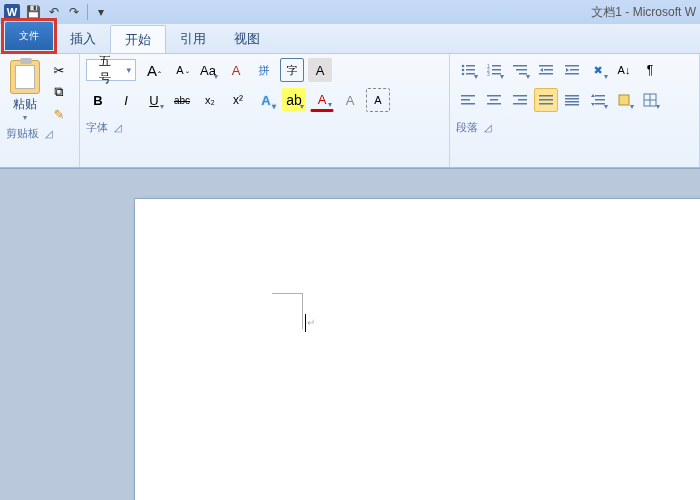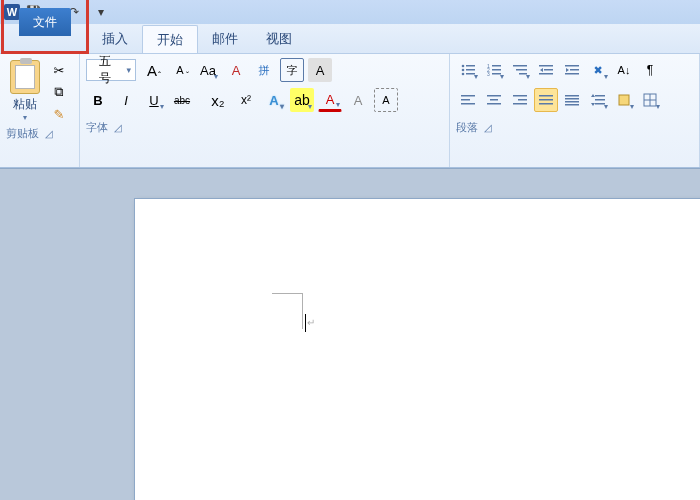--- a/index.html
+++ b/index.html
@@ -4,21 +4,21 @@
 <style>
   * { box-sizing: border-box; margin: 0; padding: 0; font-family: "Microsoft YaHei", "SimSun", Arial, sans-serif; }
   body { background: #fff; width: 700px; height: 500px; overflow: hidden; }
   .titlebar { height: 24px; background: linear-gradient(#c7dbf6, #bdd5f2); display: flex; align-items: center; padding: 0 4px; font-size: 12px; color: #3b3b3b; }
   .word-icon { width: 16px; height: 16px; background: #2b579a; color: #fff; font-size: 11px; font-weight: bold; display: flex; align-items: center; justify-content: center; border-radius: 2px; margin-right: 4px; }
   .qat-btn { width: 18px; height: 18px; display: flex; align-items: center; justify-content: center; margin: 0 1px; cursor: pointer; }
   .qat-sep { width: 1px; height: 16px; background: #8aa8cf; margin: 0 3px; }
   .title-text { margin-left: auto; font-size: 12px; color: #555; white-space: nowrap; }
   .ribbon-tabs { height: 30px; background: linear-gradient(#e7f0fb, #dbe8f8); display: flex; align-items: flex-end; padding-left: 2px; border-bottom: 1px solid #b7cde8; }
   .file-tab { outline: 3px solid #d43a2f; outline-offset: -2px; }
-  .file-tab-inner { background: linear-gradient(#3d7fcf, #2a66b0); color: #fff; height: 28px; padding: 0 14px; display: flex; align-items: center; font-size: 12px; border-radius: 2px 2px 0 0; margin: 17px; }
+  .file-tab-inner { background: linear-gradient(#3d7fcf, #2a66b0); color: #fff; height: 28px; padding: 0 14px; display: flex; align-items: center; font-size: 10px; border-radius: 2px 2px 0 0; margin: 3px; }
   .tab { height: 28px; padding: 0 14px; display: flex; align-items: center; font-size: 13px; color: #2b4a7a; cursor: pointer; }
   .tab.active { background: #f7faff; border: 1px solid #b7cde8; border-bottom: none; border-radius: 2px 2px 0 0; }
   .ribbon { height: 114px; background: linear-gradient(#f5f9fe, #e9f1fb); border-bottom: 1px solid #a7c0de; display: flex; }
   .group { border-right: 1px solid #c5d7ec; padding: 4px 6px 2px 6px; display: flex; flex-direction: column; position: relative; }
   .group-label { text-align: center; font-size: 11px; color: #5a7aa8; padding: 2px 0 0 0; display: flex; align-items: center; gap: 6px; }
   .dlg-launch { font-size: 10px; color: #5a7aa8; cursor: pointer; }
   .clipboard-group { width: 80px; }
   .paste-wrap { display:flex; gap:4px;}
   .paste-big { width: 38px; display: flex; flex-direction: column; align-items: center; cursor: pointer; }
   .paste-icon { width: 30px; height: 34px; background: #f8d58a; border: 1px solid #c9a84e; border-radius: 3px; position: relative; margin-top:2px;}
@@ -60,29 +60,30 @@
   <div class="qat-btn">
       <span>↶</span>
     </div>
   <div class="qat-btn">
       <span>↷</span>
     </div>
   <div class="qat-sep"></div>
   <div class="qat-btn">
       <span>▾</span>
     </div>
+  <div class="title-text">文档1 - Microsoft W</div>
 </div>
 
 <div class="ribbon-tabs">
   <div class="file-tab">
     <div class="file-tab-inner">文件</div>
   </div>
   <div class="tab">插入</div>
   <div class="tab active">开始</div>
-  <div class="tab">邮件</div>
+  <div class="tab">引用</div>
   <div class="tab">视图</div>
 </div>
 
 <div class="ribbon">
 
   <div class="group clipboard-group">
     <div class="paste-wrap">
       <div class="paste-big">
         <div class="paste-icon"></div>
         <div class="paste-label">粘贴</div>
@@ -141,21 +142,21 @@
         </div>
       <div class="rb" style="font-style:italic;">
           <span>I</span>
         </div>
       <div class="rb dd uline">
           <span>U</span>
         </div>
       <div class="rb strike" style="font-size:10px;">
           <span>abc</span>
         </div>
-      <div class="rb" style="font-size:15px;margin-left:8px;">
+      <div class="rb" style="font-size:11px;">
           <span>x₂</span>
         </div>
       <div class="rb" style="font-size:12px;">
           <span>x²</span>
         </div>
       <div class="rb dd" style="color:#3a8fd4;font-weight:bold;text-shadow:0 0 2px #9cd0f4;">
           <span>A</span>
         </div>
       <div class="rb dd" style="background:#ffff66;font-size:14px;">
           <span>ab</span>

